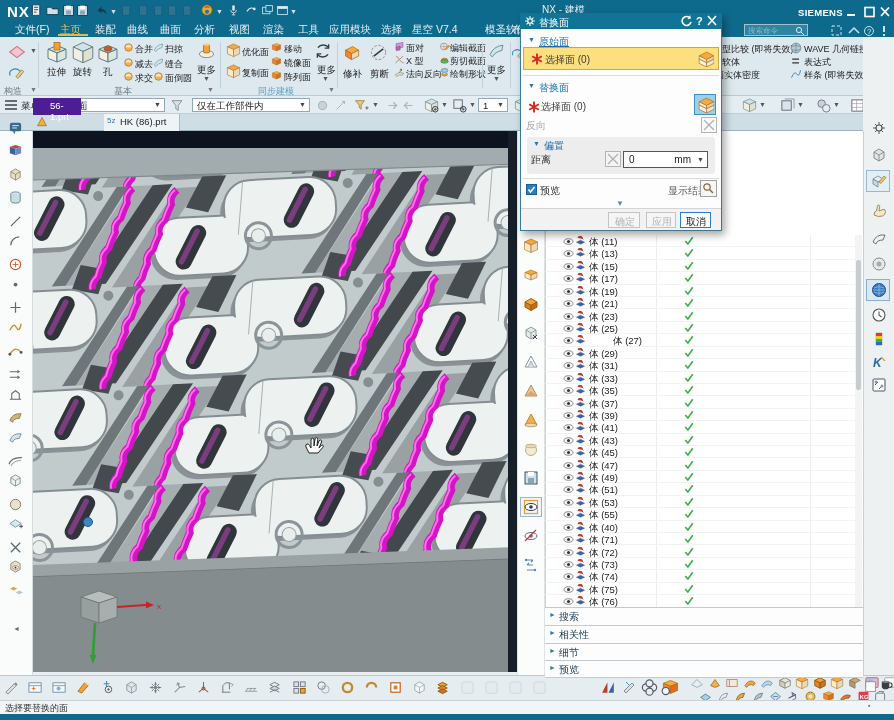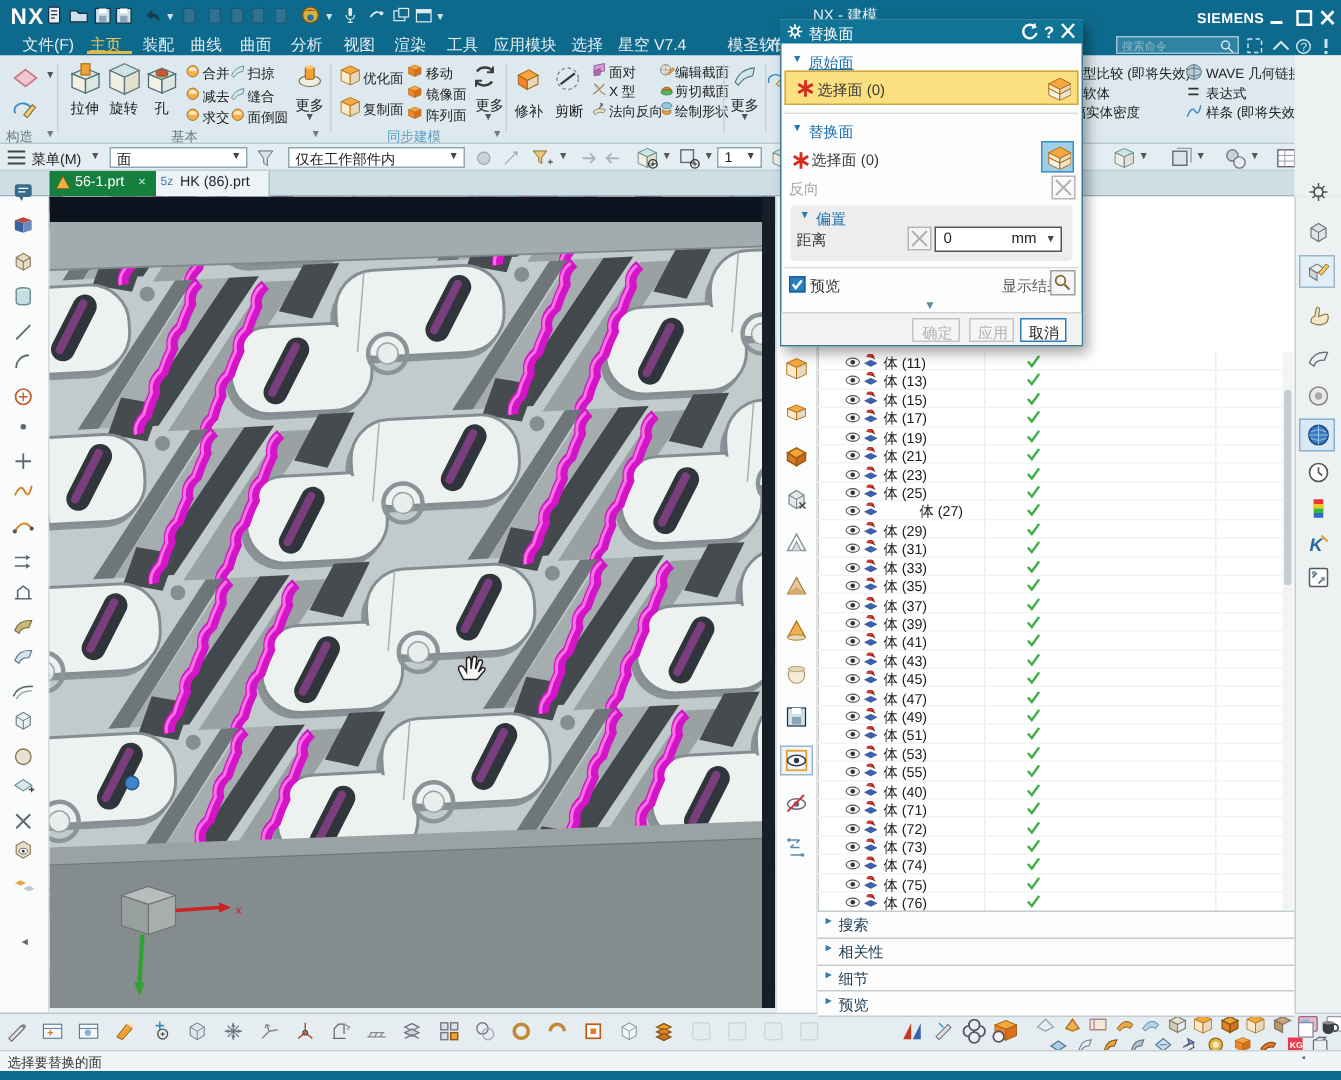--- a/index.html
+++ b/index.html
@@ -85,21 +85,21 @@
 <div class="abs tx" style="left:194px;top:23px;font-size:10.5px;color:#e6eef2;font-weight:normal;">分析</div>
 <div class="abs tx" style="left:229px;top:23px;font-size:10.5px;color:#e6eef2;font-weight:normal;">视图</div>
 <div class="abs tx" style="left:263px;top:23px;font-size:10.5px;color:#e6eef2;font-weight:normal;">渲染</div>
 <div class="abs tx" style="left:298px;top:23px;font-size:10.5px;color:#e6eef2;font-weight:normal;">工具</div>
 <div class="abs tx" style="left:329px;top:23px;font-size:10.5px;color:#e6eef2;font-weight:normal;">应用模块</div>
 <div class="abs tx" style="left:381px;top:23px;font-size:10.5px;color:#e6eef2;font-weight:normal;">选择</div>
 <div class="abs tx" style="left:412px;top:23px;font-size:10.5px;color:#e6eef2;font-weight:normal;">星空 V7.4</div>
 <div class="abs tx" style="left:485px;top:23px;font-size:10.5px;color:#e6eef2;font-weight:normal;">模圣软件</div>
 <div class="abs tx" style="left:512px;top:23px;font-size:10.5px;color:#e6eef2;font-weight:normal;">布局</div>
 <div class="abs" style="left:58px;top:34px;width:30px;height:2px;background:#e0b84a"></div>
-<div class="abs" style="left:744px;top:24px;width:82px;height:12px;background:#2f83a3;border:1px solid #9dc3d2">
+<div class="abs" style="left:744px;top:24px;width:64px;height:12px;background:#2f83a3;border:1px solid #9dc3d2">
       <span style="font-size:7.5px;color:#8fb8c8;position:absolute;left:3px;top:1px">搜索命令</span>
       <svg style="position:absolute;right:2px;top:1px" width="10" height="10" viewBox="0 0 10 10">
         <circle cx="4" cy="4" r="2.6" fill="none" stroke="#d8e8ee"></circle>
         <path d="M6 6l3 3" stroke="#d8e8ee"></path>
       </svg>
     </div>
 <svg class="abs" style="left:831px;top:25px" width="60" height="12" viewBox="0 0 60 12">
       <rect x="1" y="1" width="9" height="9" fill="none" stroke="#cfe2ea" stroke-dasharray="3 2"></rect>
       <path d="M18 8 l5 -5 5 5" stroke="#cfe2ea" fill="none" stroke-width="1.5"></path>
       <circle cx="38" cy="6" r="4.5" fill="none" stroke="#cfe2ea"></circle>
@@ -360,21 +360,21 @@
       <circle cx="6" cy="6" r="4" fill="#c8d2d8" stroke="#778"></circle>
       <circle cx="11" cy="11" r="4" fill="#e8eef2" stroke="#778"></circle>
     </svg>
 <div class="abs tx" style="left:833px;top:101px;font-size:7px;color:#555;font-weight:normal;">▼</div>
 <svg class="abs" style="left:850px;top:98px" width="15" height="15" viewBox="0 0 16 16">
       <rect x="2" y="2" width="12" height="12" fill="#fff" stroke="#667"></rect>
       <path d="M2 6h12M2 10h12M7 2v12" stroke="#99a" stroke-width="0.7"></path>
     </svg>
 <div class="abs tx" style="left:867px;top:101px;font-size:7px;color:#555;font-weight:normal;">▼</div>
 <div class="abs" style="left:0px;top:114px;width:894px;height:17px;background:#cfdde5;border-bottom:1px solid #9fb4c0"></div>
-<div class="abs" style="left:33px;top:114px;width:82px;height:17px;background:#15803d">
+<div class="abs" style="left:33px;top:98px;width:48px;height:17px;background:#4c1d95">
       <span style="position:absolute;left:17px;top:2px;font-size:9.5px;color:#fff">56-1.prt</span>
     </div>
 <svg class="abs" style="left:36px;top:116px" width="12" height="12" viewBox="0 0 16 16">
       <polygon points="2,13 8,2 14,13" fill="#f0b040" stroke="#8a5a10" stroke-width="0.8"></polygon>
     </svg>
 <div class="abs tx" style="left:92px;top:116px;font-size:9px;color:#cdd;font-weight:normal;">×</div>
 <div class="abs" style="left:104px;top:114px;width:76px;height:17px;background:#eef3f6;border-right:1px solid #a8bcc6">
       <span style="position:absolute;left:16px;top:2px;font-size:9.5px;color:#223">HK (86).prt</span>
       <span style="position:absolute;left:3px;top:2px;font-size:8px;color:#3a7ab0">5z</span>
     </div>

